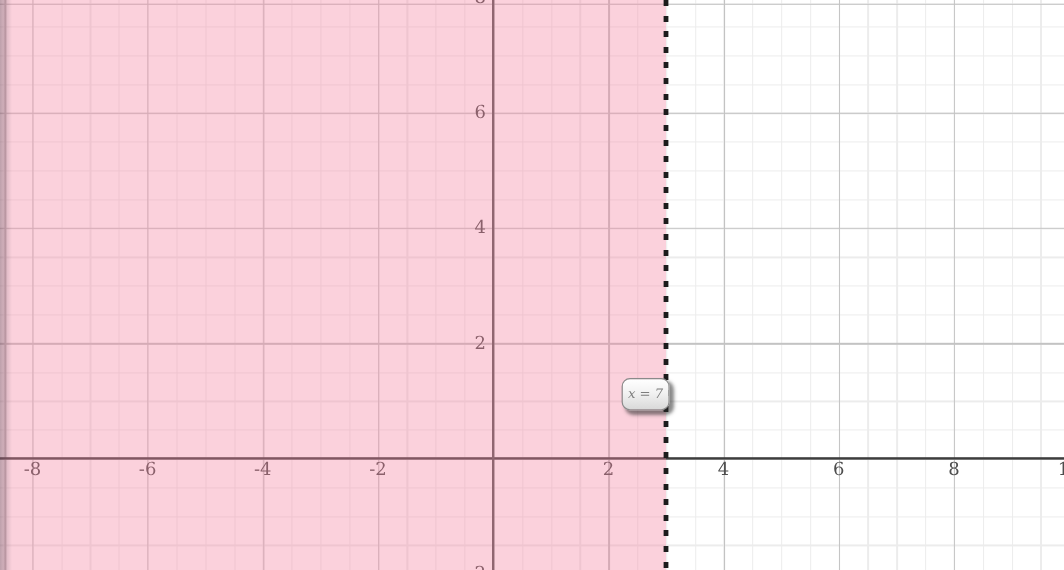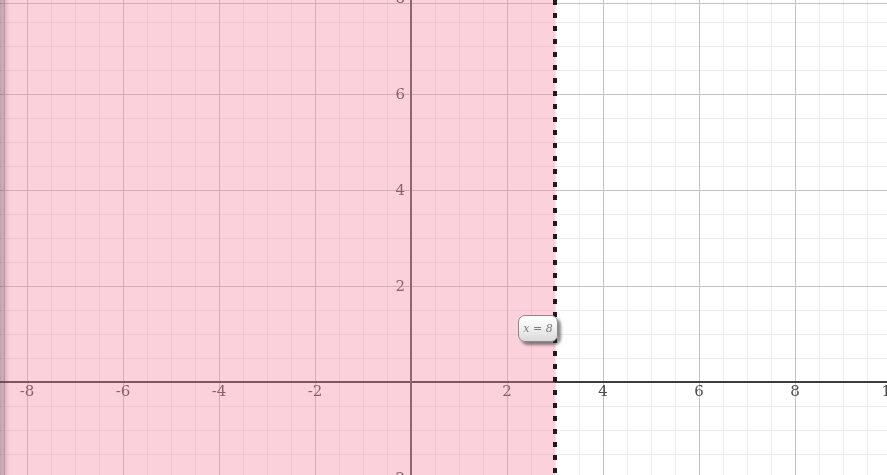--- a/index.html
+++ b/index.html
@@ -106,15 +106,15 @@
       <div class="tick ytick" style="top: -2px;">8</div>
     </div>
 
   <div class="shade"></div>
 
   <div class="boundary"></div>
 
   <div class="edge-shadow"></div>
 
   <div class="eq-label">
-    <span>x = 8</span>
+    <span>x = 7</span>
   </div>
 </div>
 
 </body></html>

